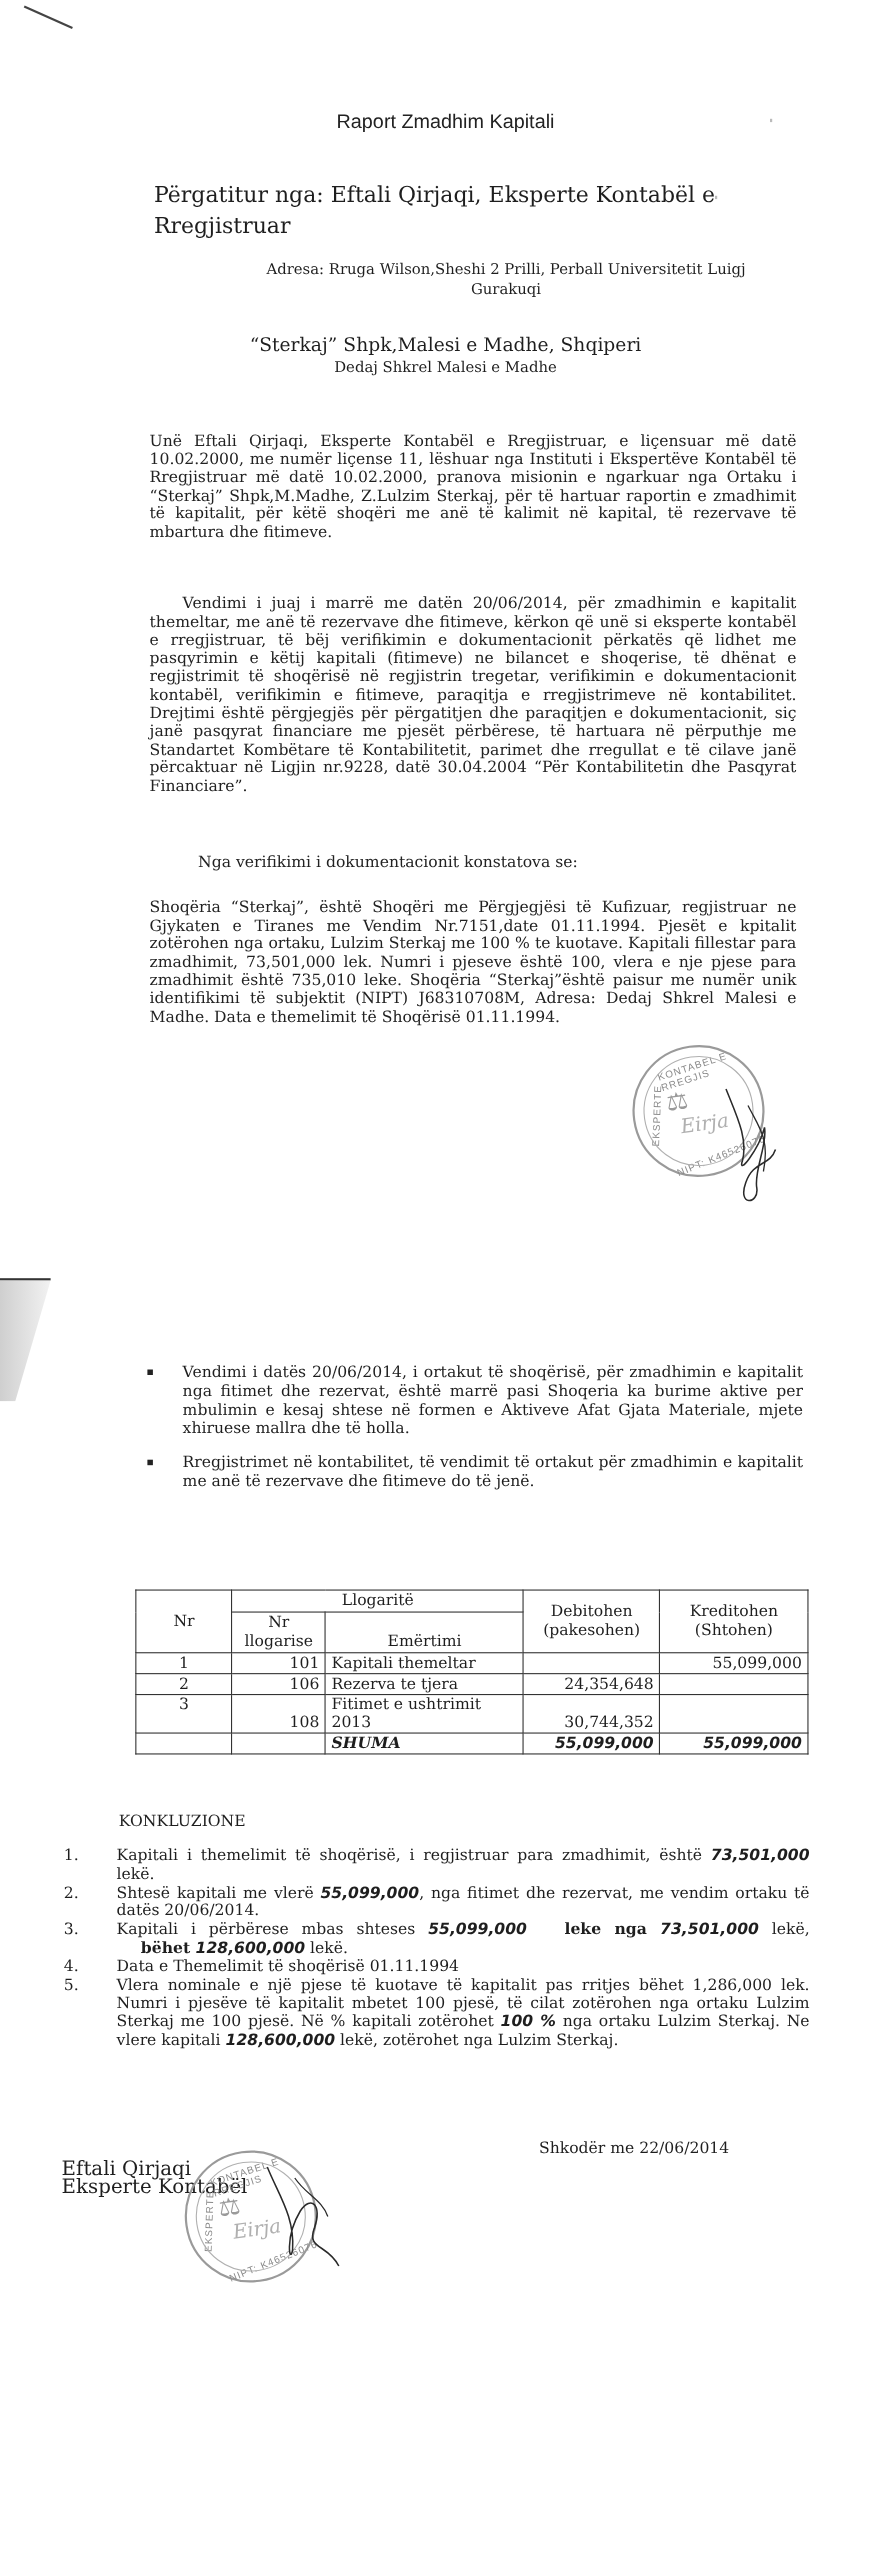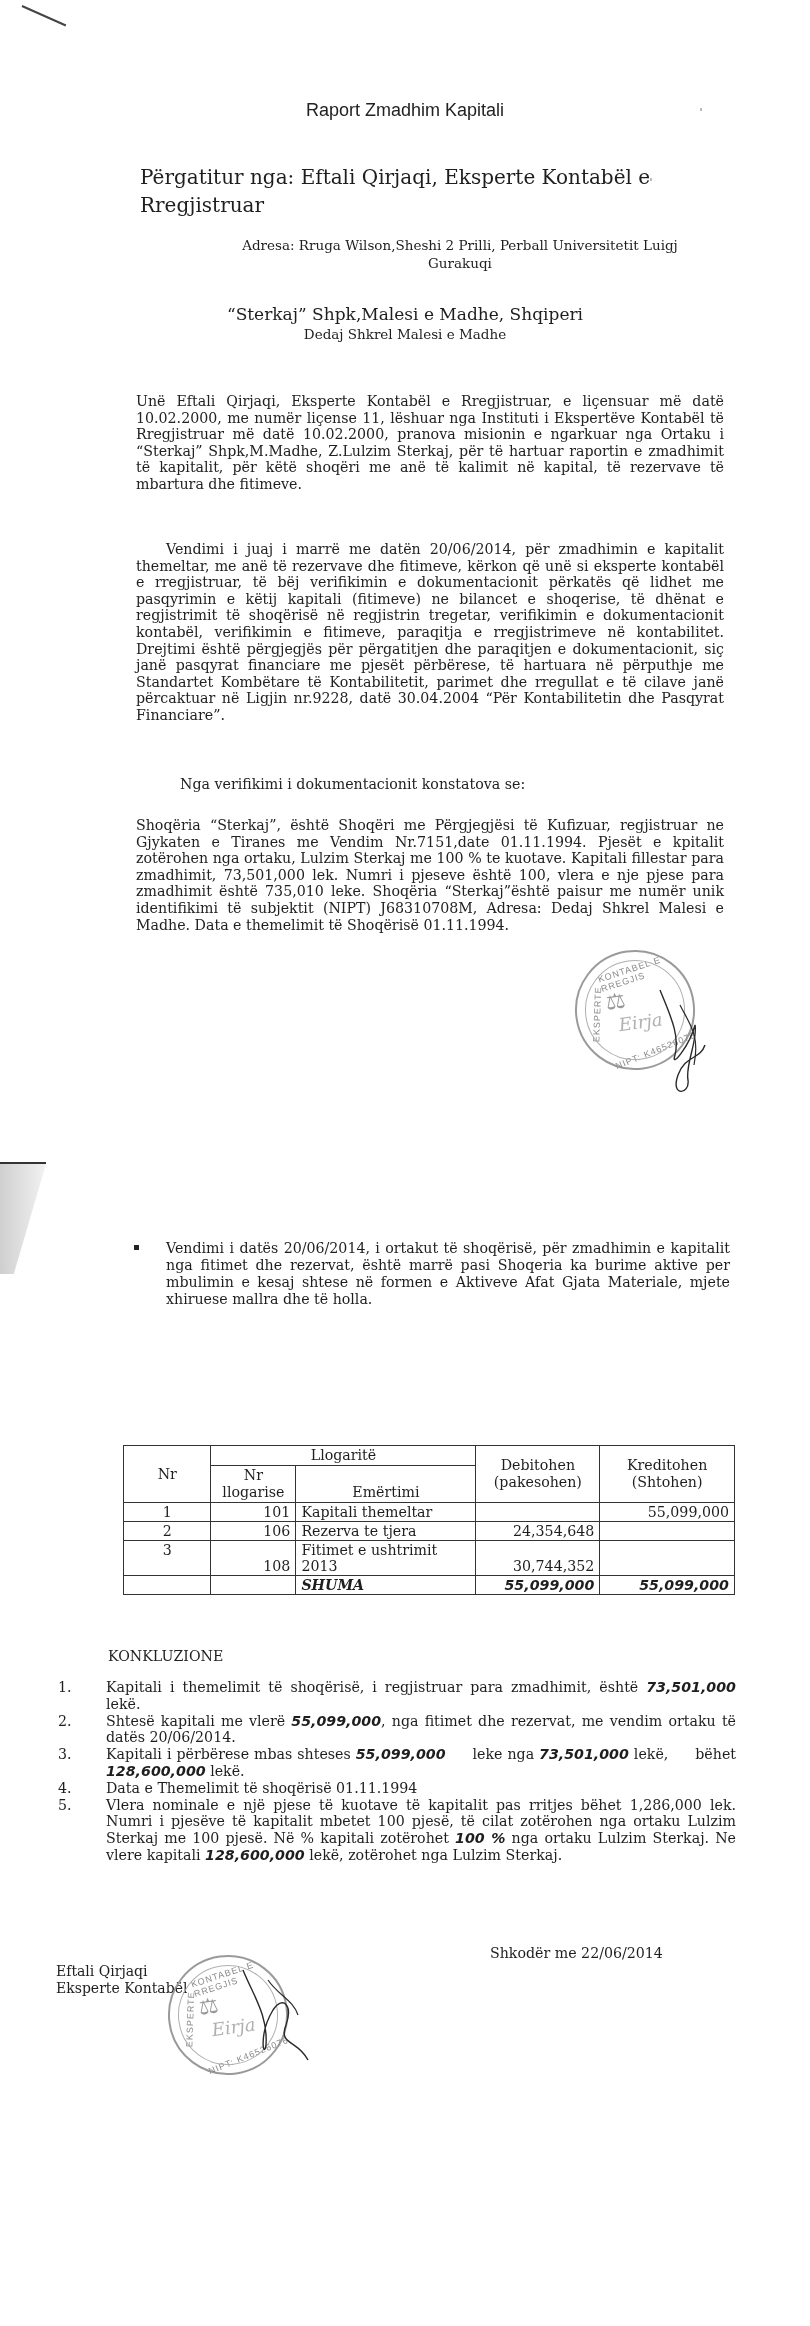--- a/index.html
+++ b/index.html
@@ -45,24 +45,24 @@
     .ledger .ctr { text-align: center; }
     .ledger .bot { vertical-align: bottom; }
     .ledger .total { font-family: "DejaVu Sans", sans-serif; font-weight: bold; font-style: italic; }
     .ledger .total-label { font-weight: bold; font-style: italic; }
 
     .concl-title { left: 108px; top: 1648px; font-size: 14.2px; }
     .concl-list { left: 58px; top: 1679px; width: 678px; }
     .concl-item { position: relative; padding-left: 48px; font-size: 14.2px; line-height: 16.8px; text-align: justify; }
     .concl-num { position: absolute; left: 0; top: 0; }
     .b { font-family: "DejaVu Sans", sans-serif; font-weight: bold; font-style: italic; }
-    .bn { font-weight: normal; margin-left: 22px; }
+    .bn { font-weight: bold; margin-left: 22px; }
 
     .place-date { left: 490px; top: 1945px; font-size: 14.2px; }
-    .signer { left: 56px; top: 1963px; font-size: 14px; line-height: 17px; }
+    .signer { left: 56px; top: 1963px; font-size: 18px; line-height: 17px; }
   </style>
 </head>
 <body>
 
 <div class="abs scan-mark"></div>
 <div class="abs fleck" style="left:700px;top:108px"></div>
 <div class="abs fleck" style="left:650px;top:178px"></div>
 
 <div class="abs title">Raport Zmadhim Kapitali</div>
 <div class="abs prepared">Përgatitur nga: Eftali Qirjaqi, Eksperte Kontabël e Rregjistruar</div>
@@ -94,20 +94,24 @@
   <path d="M30 20 C 40 40, 50 50, 44 80" fill="none" stroke="#2a2a2a" stroke-width="1.2"></path>
 </svg>
 
 <div class="abs page-fold-edge"></div>
 <div class="abs page-fold"></div>
 
 <div class="abs bullets">
   <div class="bullet">
     <span class="bullet-mark"></span>
     <span>Vendimi i datës 20/06/2014, i ortakut të shoqërisë, për zmadhimin e kapitalit nga fitimet  dhe rezervat, është marrë pasi Shoqeria ka burime aktive per mbulimin e kesaj shtese në formen e Aktiveve Afat Gjata Materiale, mjete xhiruese mallra dhe të holla.</span>
+  </div>
+  <div class="bullet">
+    <span class="bullet-mark"></span>
+    <span>Rregjistrimet në kontabilitet, të vendimit të ortakut për zmadhimin e kapitalit me anë të rezervave dhe fitimeve do të jenë.</span>
   </div>
 </div>
 
 <table class="abs ledger">
   <colgroup>
     <col style="width:88px">
       <col style="width:85px">
       <col style="width:180px">
       <col style="width:124px">
       <col style="width:135px">

